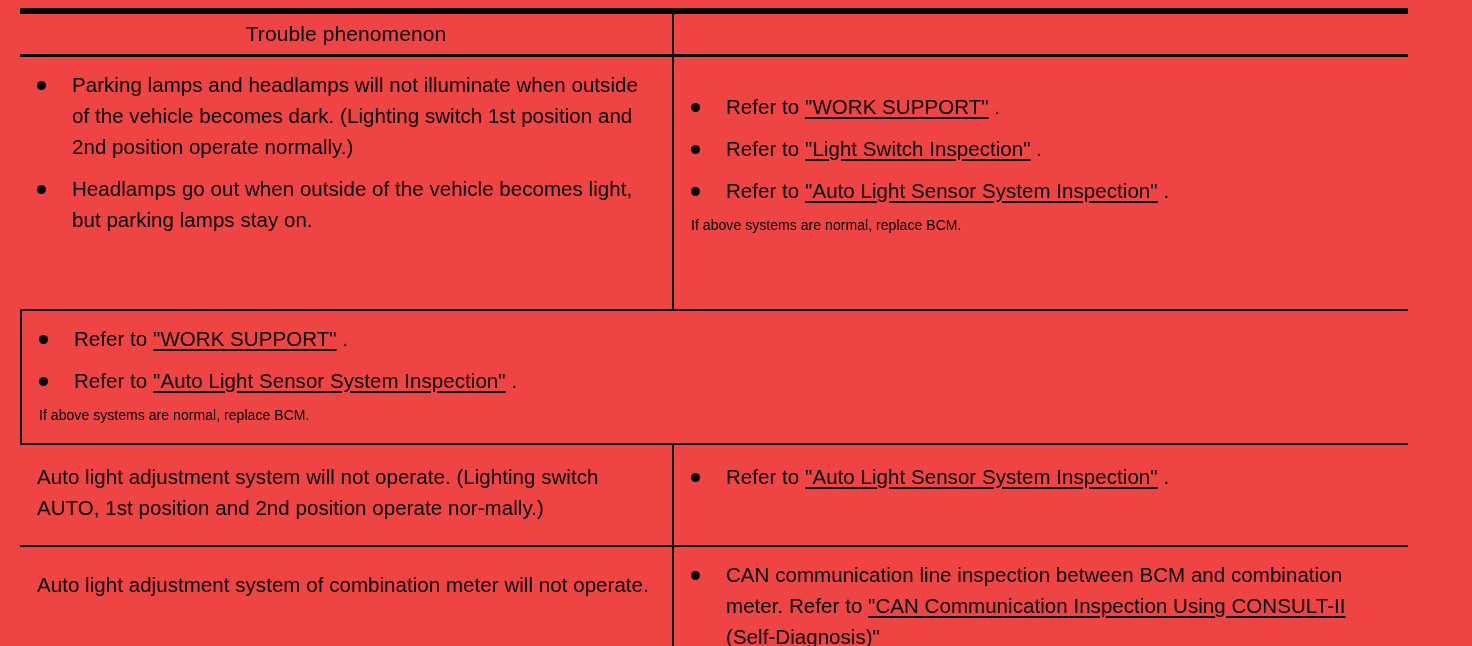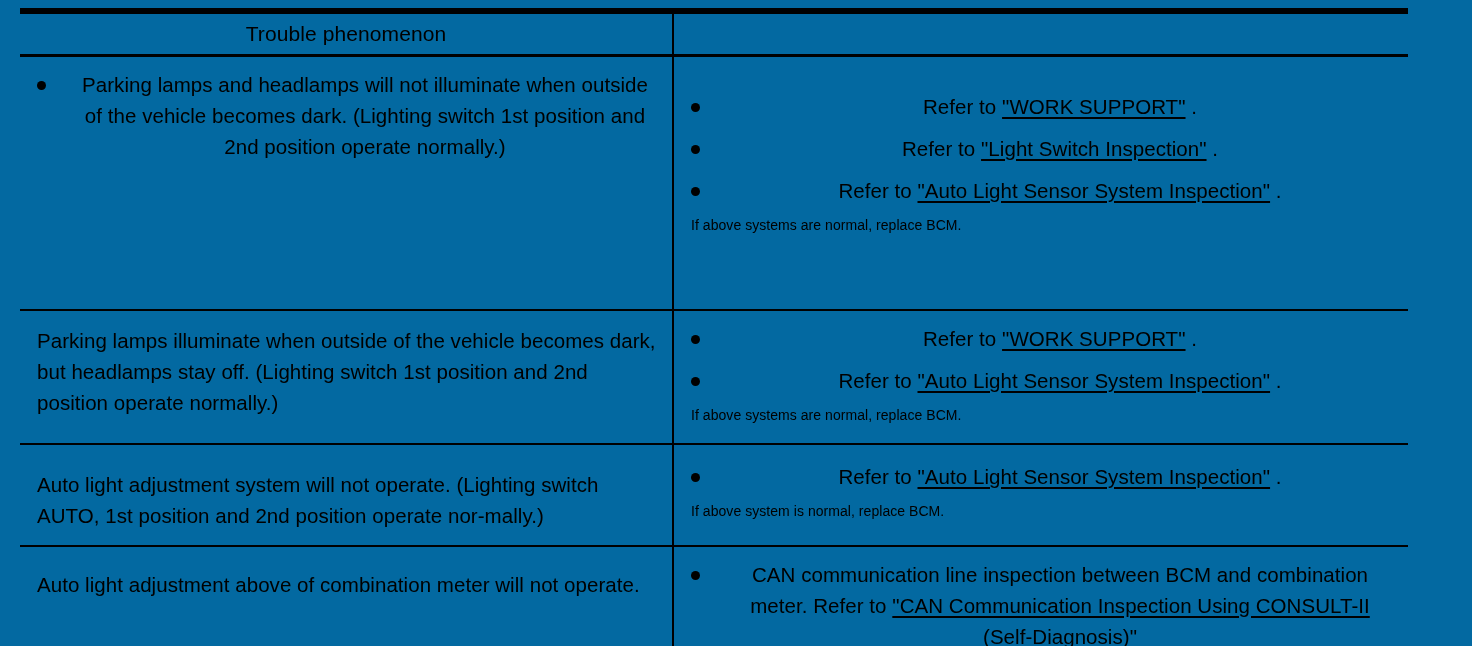--- a/index.html
+++ b/index.html
@@ -12,21 +12,21 @@
     height: 646px;
     font-family: "Liberation Sans", sans-serif;
     color: #000000;
     overflow: hidden;
   }
 
   .sheet {
     position: relative;
     width: 1472px;
     height: 646px;
-    background: #0369a1;
+    background: #ef4444;
     text-decoration: underline;
   }
 
   .table {
     position: absolute;
     left: 20px;
     top: 8px;
     width: 1388px;
   }
 
@@ -79,21 +79,20 @@
     letter-spacing: 0.05px;
   }
 
   
   .bullet-item {
     position: relative;
     padding-left: 35px;
     font-size: 20.5px;
     line-height: 31px;
     letter-spacing: 0.05px;
-    text-align: center;
   }
   .bullet-item .dot {
     position: absolute;
     left: 0px;
     top: 12px;
     width: 9px;
     height: 9px;
     background: #000000;
     border-radius: 50%;
   }
@@ -116,21 +115,21 @@
   .row-2 .cell-left, .row-2 .cell-right { min-height: 108px; }
   .row-3 .cell-left, .row-3 .cell-right { min-height: 100px; }
   .row-4 .cell-left, .row-4 .cell-right { min-height: 100px; }
 
   .row-1 .cell-right .pad { padding-top: 34px; }
   .row-2 .cell-right .pad { padding-top: 12px; }
   .row-3 .cell-right .pad { padding-top: 16px; }
   .row-4 .cell-right .pad { padding-top: 12px; }
 
   .row-2 .cell-left .pad { padding-top: 14px; }
-  .row-3 .cell-left .pad { padding-top: 24px; }
+  .row-3 .cell-left .pad { padding-top: 16px; }
   .row-4 .cell-left .pad { padding-top: 22px; }
 
   .gap-sm { height: 4px; }
 </style>
 </head>
 <body>
 
 <div class="sheet">
   <div class="table">
 
@@ -145,20 +144,24 @@
 
     <div class="rule rule-med"></div>
 
     <div class="row row-1">
       <div class="cell-left">
         <div class="pad">
           <div class="bullet-item">
             <span class="dot"></span>
             <span>Parking lamps and headlamps will not illuminate when outside of the vehicle becomes dark. (Lighting switch 1st position and 2nd position operate normally.)</span>
           </div>
+          <div class="bullet-item">
+            <span class="dot"></span>
+            <span>Headlamps go out when outside of the vehicle becomes light, but parking lamps stay on.</span>
+          </div>
         </div>
       </div>
       <div class="divider"></div>
       <div class="cell-right">
         <div class="pad">
           <div class="bullet-item">
             <span class="dot"></span>
             <span>Refer to </span><span class="lnk">"WORK SUPPORT"</span><span> .</span>
           </div>
           <div class="bullet-item">
@@ -171,25 +174,20 @@
           </div>
           <div class="gap-sm"></div>
           <div class="plain-line">If above systems are normal, replace BCM.</div>
         </div>
       </div>
     </div>
 
     <div class="rule rule-thin"></div>
 
     <div class="row row-2">
-      <div class="cell-left">
-        <div class="pad">
-          <div class="para">Parking lamps illuminate when outside of the vehicle becomes dark, but headlamps stay off. (Lighting switch 1st position and 2nd position operate normally.)</div>
-        </div>
-      </div>
       <div class="divider"></div>
       <div class="cell-right">
         <div class="pad">
           <div class="bullet-item">
             <span class="dot"></span>
             <span>Refer to </span><span class="lnk">"WORK SUPPORT"</span><span> .</span>
           </div>
           <div class="bullet-item">
             <span class="dot"></span>
             <span>Refer to </span><span class="lnk">"Auto Light Sensor System Inspection"</span><span> .</span>
@@ -209,31 +207,30 @@
         </div>
       </div>
       <div class="divider"></div>
       <div class="cell-right">
         <div class="pad">
           <div class="bullet-item">
             <span class="dot"></span>
             <span>Refer to </span><span class="lnk">"Auto Light Sensor System Inspection"</span><span>  .</span>
           </div>
           <div class="gap-sm"></div>
-          <div class="plain-line">If above system is normal, replace  BCM.</div>
         </div>
       </div>
     </div>
 
     <div class="rule rule-thin"></div>
 
     <div class="row row-4">
       <div class="cell-left">
         <div class="pad">
-          <div class="para">Auto light adjustment above of combination meter will not operate.</div>
+          <div class="para">Auto light adjustment system of combination meter will not operate.</div>
         </div>
       </div>
       <div class="divider"></div>
       <div class="cell-right">
         <div class="pad">
           <div class="bullet-item">
             <span class="dot"></span>
             <span>CAN communication line inspection between BCM and combination meter. Refer to </span><span class="lnk">"CAN Communication Inspection Using CONSULT-II (Self-Diagnosis)"</span>
           </div>
         </div>

